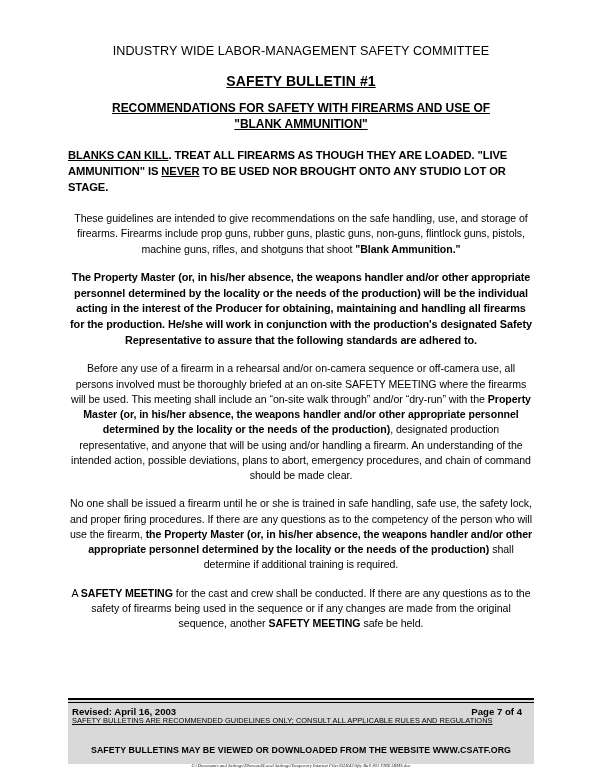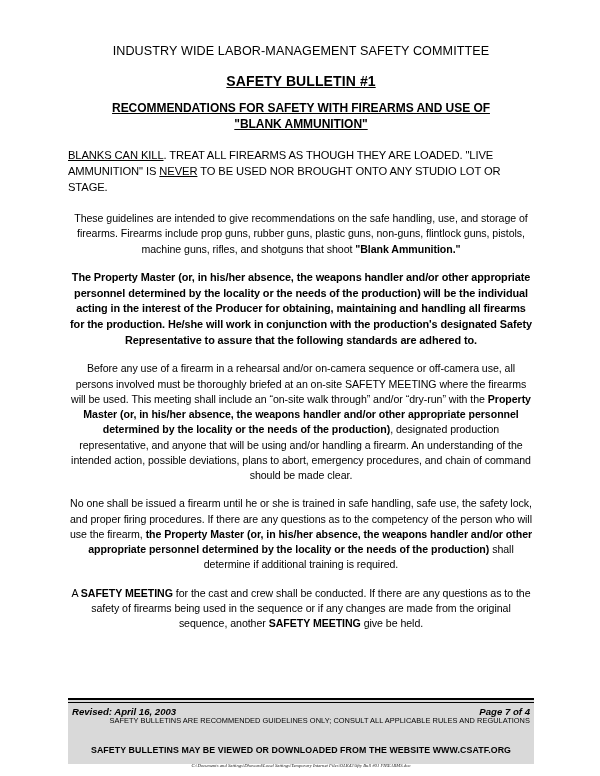--- a/index.html
+++ b/index.html
@@ -55,21 +55,21 @@
     letter-spacing: -0.05px;
   }
   .recommend-title span {
     text-decoration: underline;
     display: block;
   }
 
   
   .warning {
     font-size: 11.2px;
-    font-weight: normal;
+    font-weight: bold;
     line-height: 1.42;
     margin: 0 0 15px 0;
     letter-spacing: -0.1px;
   }
   .warning u { text-decoration: underline; }
 
   p.body {
     font-size: 10.6px;
     line-height: 1.44;
     margin: 0 0 13px 0;
@@ -100,26 +100,26 @@
     height: 1px;
     background: #000000;
     margin: 1.5px 0 0 0;
   }
   .footer-row1 {
     display: flex;
     justify-content: space-between;
     align-items: flex-start;
     font-size: 9.6px;
     font-weight: bold;
-    padding: 3px 4px 0 4px;
-    font-style: italic;
+    padding: 3px 12px 0 4px;
   }
   .footer-guidelines {
-    text-align: right;
+    text-align: left;
     font-size: 7.4px;
+    text-decoration: underline;
     letter-spacing: 0.05px;
     padding: 0 4px;
     margin-top: -1px;
   }
   .footer-website {
     text-align: center;
     font-size: 8.8px;
     font-weight: bold;
     letter-spacing: 0.1px;
     margin-top: 20px;
@@ -152,21 +152,21 @@
 
     <div class="warning">
       <u>BLANKS CAN KILL</u><span>.  TREAT ALL FIREARMS AS THOUGH THEY ARE LOADED. "LIVE AMMUNITION" IS </span><u>NEVER</u><span> TO BE USED NOR BROUGHT ONTO ANY STUDIO LOT OR STAGE.</span>
     </div>
 
     <div id="paragraph-container">
         <p class="body"><span>These guidelines are intended to give recommendations on the safe handling, use, and storage of firearms.  Firearms include prop guns, rubber guns, plastic guns, non-guns, flintlock guns, pistols, machine guns, rifles, and shotguns that shoot </span><b>"Blank Ammunition."</b></p>
         <p class="body allbold"><b>The Property Master (or, in his/her absence, the weapons handler and/or other appropriate personnel determined by the locality or the needs of the production) will be the individual acting in the interest of the Producer for obtaining, maintaining and handling all firearms for the production.  He/she will work in conjunction with the production's designated Safety Representative to assure that the following standards are adhered to.</b></p>
         <p class="body"><span>Before any use of a firearm in a rehearsal and/or on-camera sequence or off-camera use, all persons involved must be thoroughly briefed at an on-site SAFETY MEETING where the firearms will be used.  This meeting shall include an “on-site walk through” and/or “dry-run” with the </span><b>Property Master (or, in his/her absence, the weapons handler and/or other appropriate personnel determined by the locality or the needs of the production)</b><span>, designated production representative, and anyone that will be using and/or handling a firearm.  An understanding of the intended action, possible deviations, plans to abort, emergency procedures, and chain of command should be made clear.</span></p>
         <p class="body"><span>No one shall be issued a firearm until he or she is trained in safe handling, safe use, the safety lock, and proper firing procedures.  If there are any questions as to the competency of the person who will use the firearm, </span><b>the Property Master (or, in his/her absence, the weapons handler and/or other appropriate personnel determined by the locality or the needs of the production)</b><span> shall determine if additional training is required.</span></p>
-        <p class="body"><span>A </span><b>SAFETY MEETING</b><span> for the cast and crew shall be conducted.  If there are any questions as to the safety of firearms being used in the sequence or if any changes are made from the original sequence, another </span><b>SAFETY MEETING</b><span> give be held.</span></p>
+        <p class="body"><span>A </span><b>SAFETY MEETING</b><span> for the cast and crew shall be conducted.  If there are any questions as to the safety of firearms being used in the sequence or if any changes are made from the original sequence, another </span><b>SAFETY MEETING</b><span> safe be held.</span></p>
       </div>
 
   </div>
 
   <div class="footer">
     <div class="footer-rule"></div>
     <div class="footer-row1">
       <span>Revised: April 16, 2003</span>
       <span>Page 7 of 4</span>
     </div>

